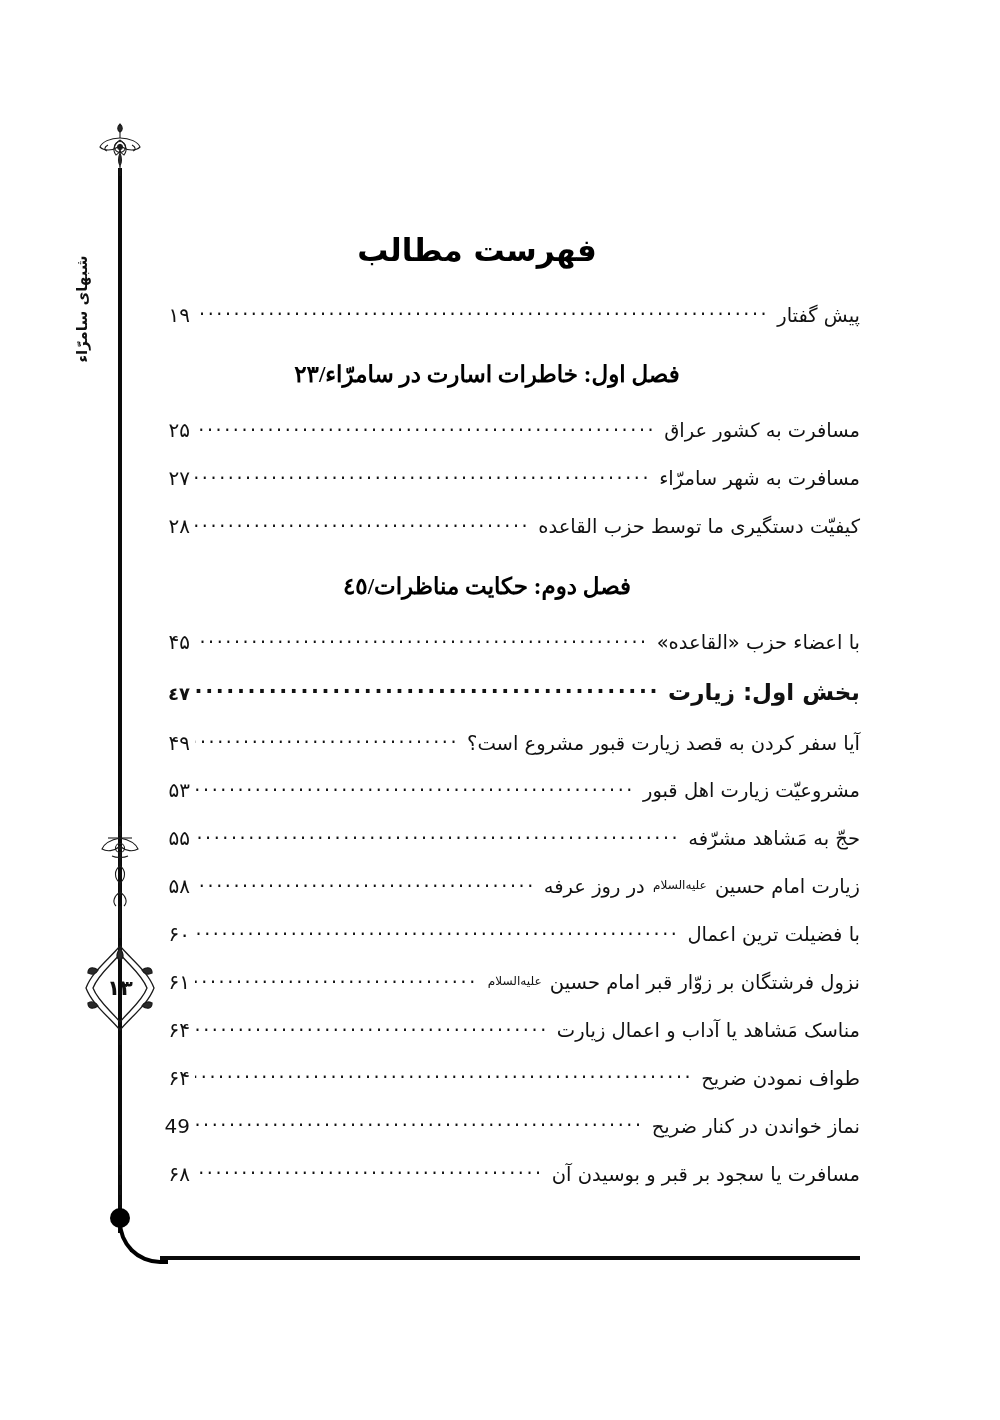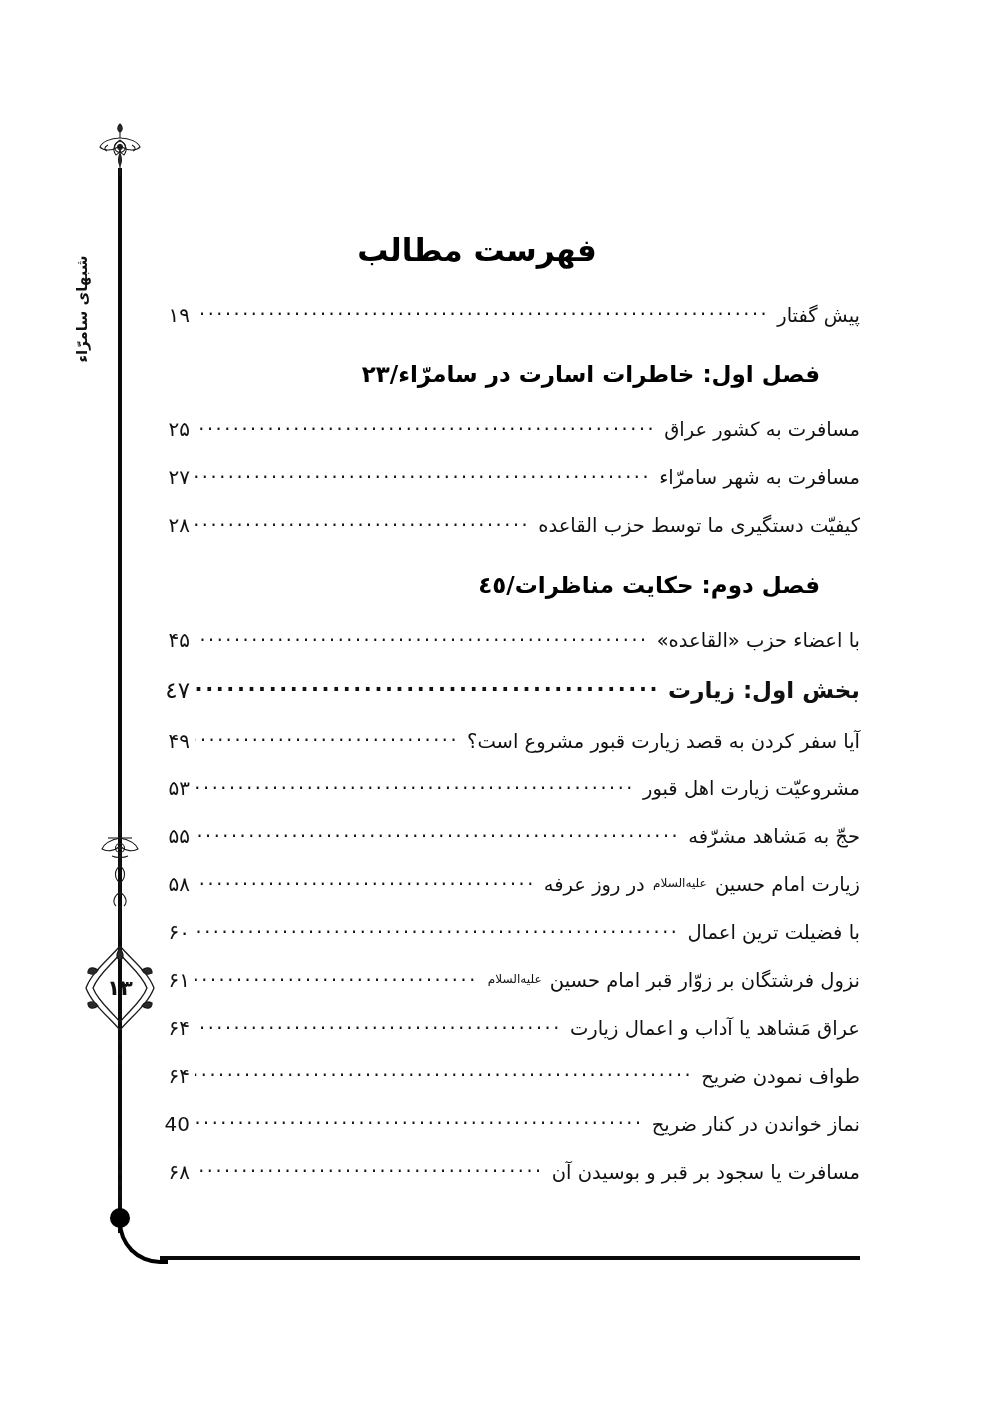--- a/index.html
+++ b/index.html
@@ -184,35 +184,36 @@
   .toc-page {
     flex: 0 0 auto;
     min-width: 36px;
     font-size: 20px;
     padding-right: 3px;
     white-space: nowrap;
   }
 
   
   .toc-chapter {
-    text-align: right;
+    text-align: center;
     font-size: 23px;
     font-weight: 700;
     color: #000;
     margin: 34px 0 30px 0;
     padding-right: 40px;
     white-space: nowrap;
+    font-family: Liberation Serif, serif;
   }
   .toc-row.is-bold {
     font-size: 23px;
     font-weight: 700;
   }
   .toc-row.is-bold .toc-page {
-    font-size: 23px;
-    font-weight: 400;
+    font-size: 18px;
+    font-weight: 700;
   }
   .toc-row.is-bold .toc-leader::before {
     font-size: 21px;
     font-weight: 700;
   }
 
   .honorific {
     font-size: 0.62em;
     vertical-align: 0.35em;
     padding: 0 2px;
@@ -345,33 +346,33 @@
         <span class="toc-label">با فضیلت ترین اعمال</span>
         <span class="toc-leader"></span>
         <span class="toc-page">۶۰</span>
       </div>
       <div class="toc-row">
         <span class="toc-label"><span>نزول فرشتگان بر زوّار قبر امام حسین</span> <span class="honorific">علیه‌السلام</span></span>
         <span class="toc-leader"></span>
         <span class="toc-page">۶۱</span>
       </div>
       <div class="toc-row">
-        <span class="toc-label">عراق مَشاهد یا آداب و اعمال زیارت</span>
+        <span class="toc-label">مناسک مَشاهد یا آداب و اعمال زیارت</span>
         <span class="toc-leader"></span>
         <span class="toc-page">۶۴</span>
       </div>
       <div class="toc-row">
         <span class="toc-label">طواف نمودن ضریح</span>
         <span class="toc-leader"></span>
         <span class="toc-page">۶۴</span>
       </div>
       <div class="toc-row">
         <span class="toc-label">نماز خواندن در کنار ضریح</span>
         <span class="toc-leader"></span>
-        <span class="toc-page">40</span>
+        <span class="toc-page">49</span>
       </div>
       <div class="toc-row">
         <span class="toc-label">مسافرت یا سجود بر قبر و بوسیدن آن</span>
         <span class="toc-leader"></span>
         <span class="toc-page">۶۸</span>
       </div>
     </div>
 </div>
 
 </body></html>

